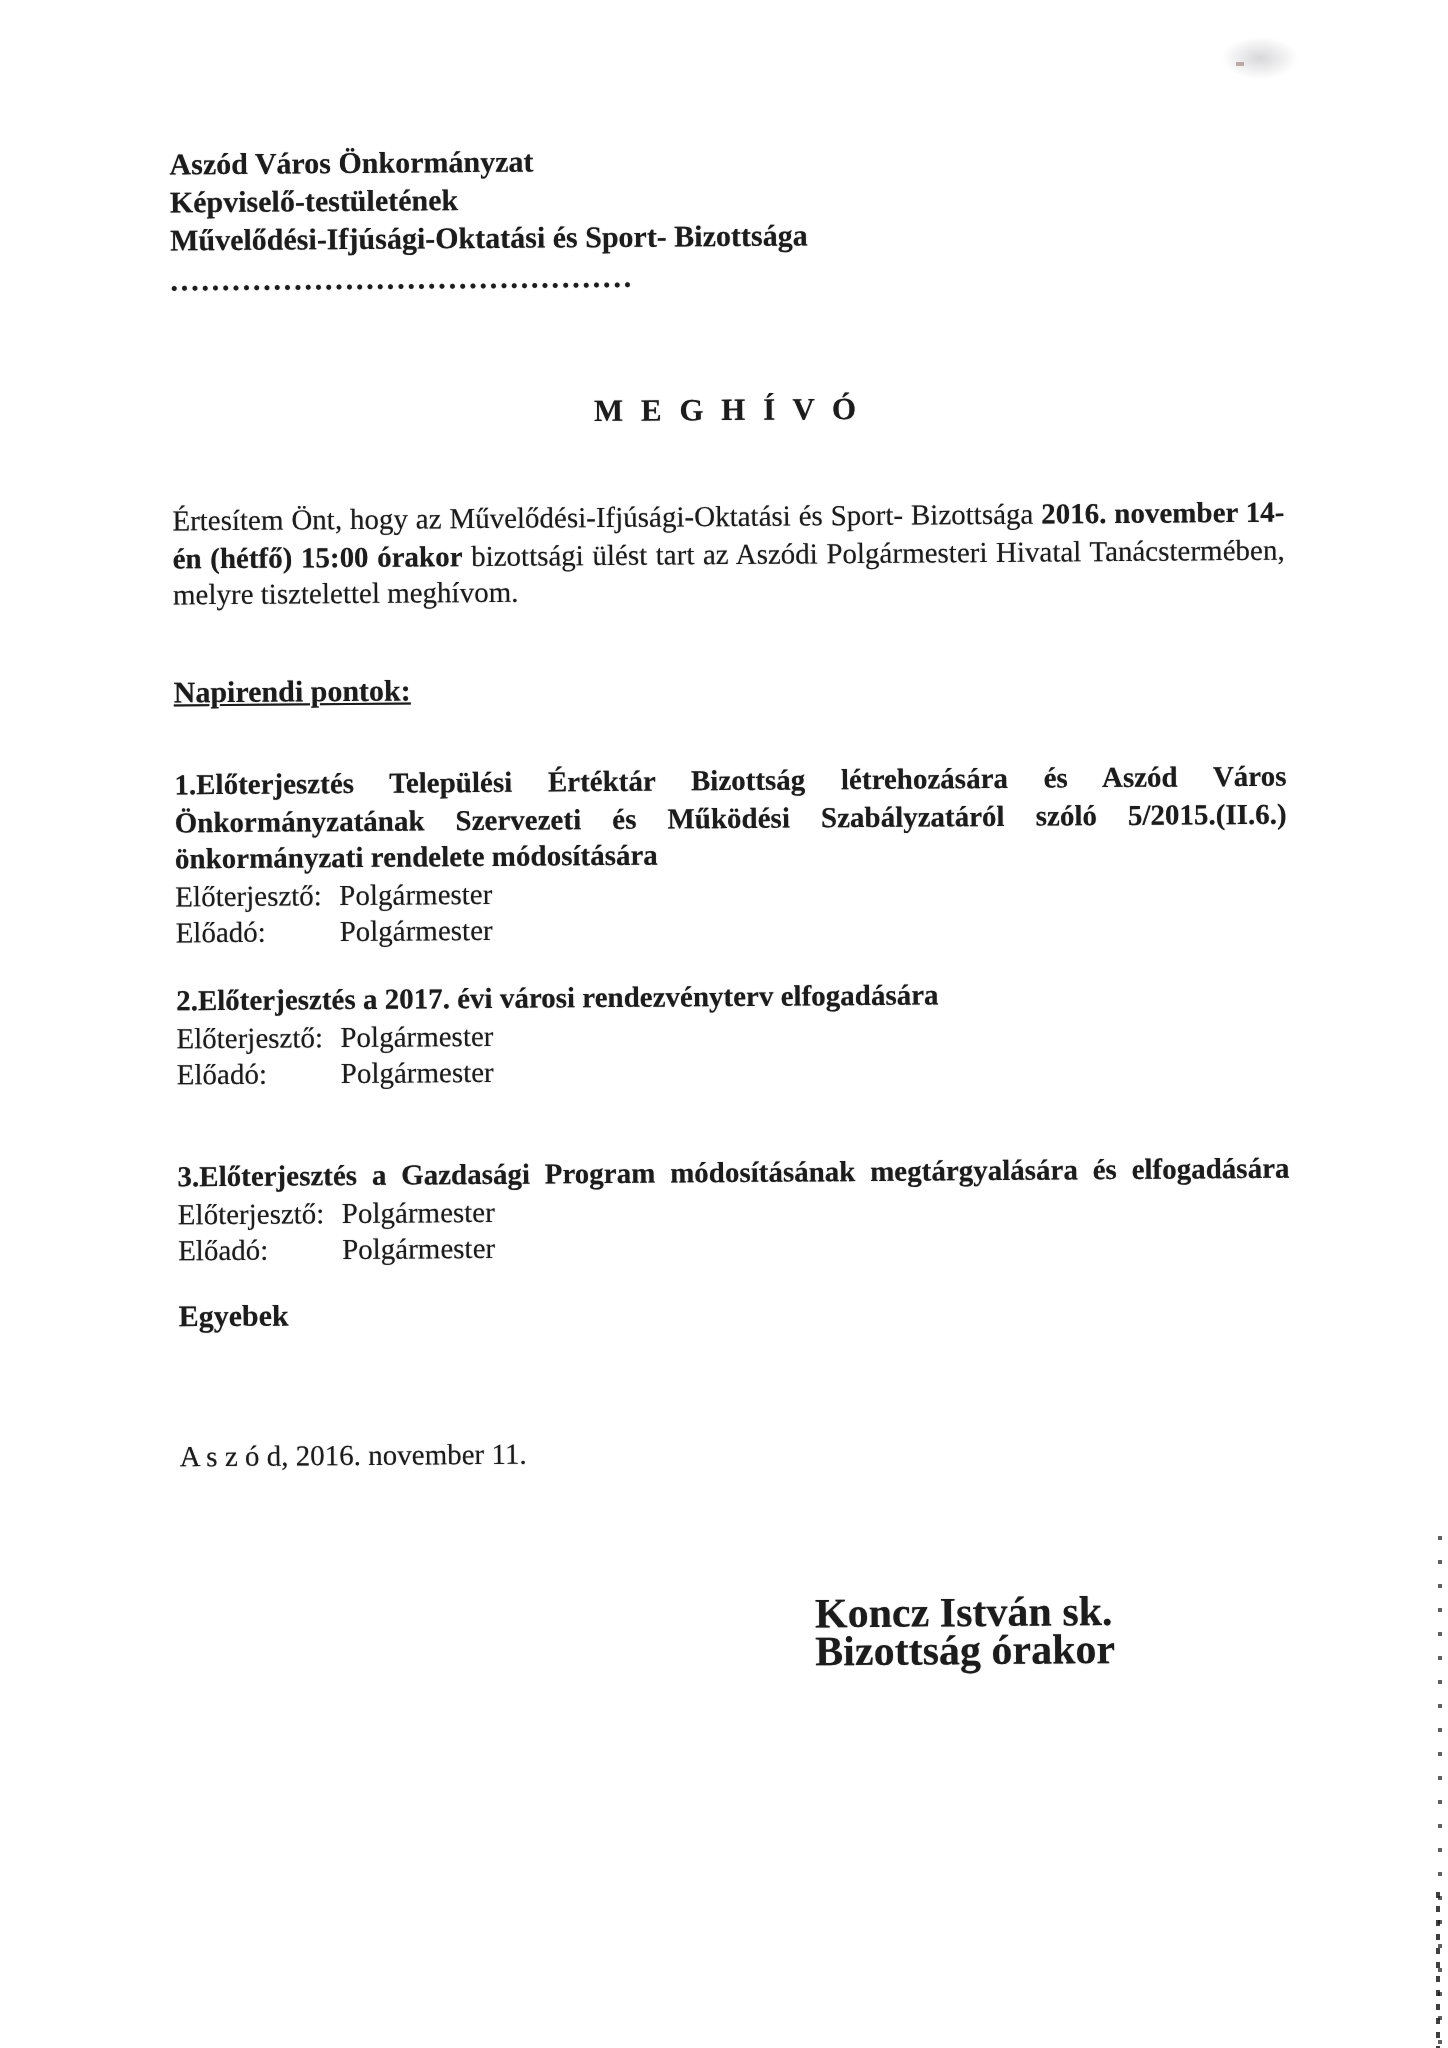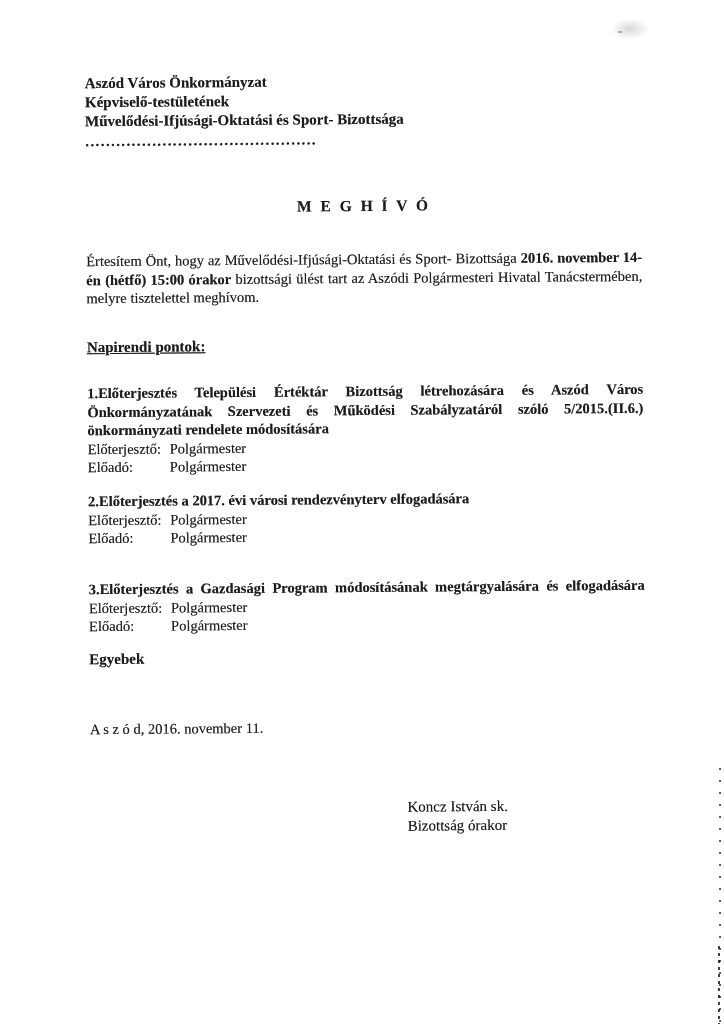--- a/index.html
+++ b/index.html
@@ -55,21 +55,21 @@
   .kv { display: flex; }
   .kv-label { width: 82px; flex: 0 0 82px; }
 
   .item-1 { top: 382px; }
   .item-2 { top: 490px; }
   .item-3 { top: 578px; }
 
   .egyebek { top: 648px; font-weight: bold; font-size: 15px; margin: 0; }
   .dateline { top: 718px; margin: 0; }
 
-  .signature { top: 798px; left: 317px; right: auto; font-weight: normal; font-size: 15px; line-height: 18.5px; }
+  .signature { top: 798px; left: 317px; right: auto; font-weight: bold; font-size: 21px; line-height: 18.5px; }
 
   
   .smudge {
     position: absolute;
     left: 610px; top: 18px;
     width: 40px; height: 22px;
     background: radial-gradient(ellipse at center, rgba(115,115,125,0.28), rgba(115,115,125,0) 68%);
   }
   .smudge::after {
     content: "";

